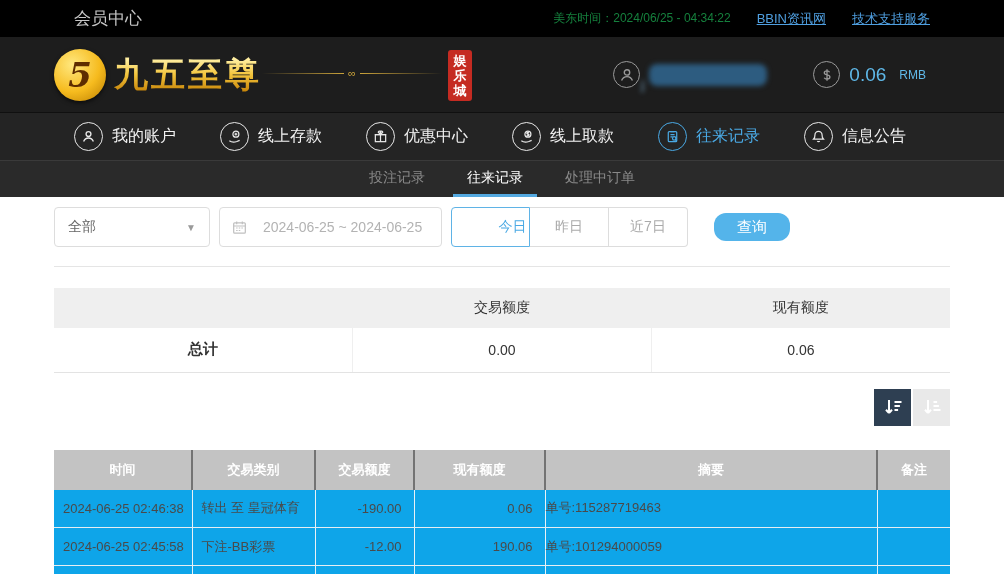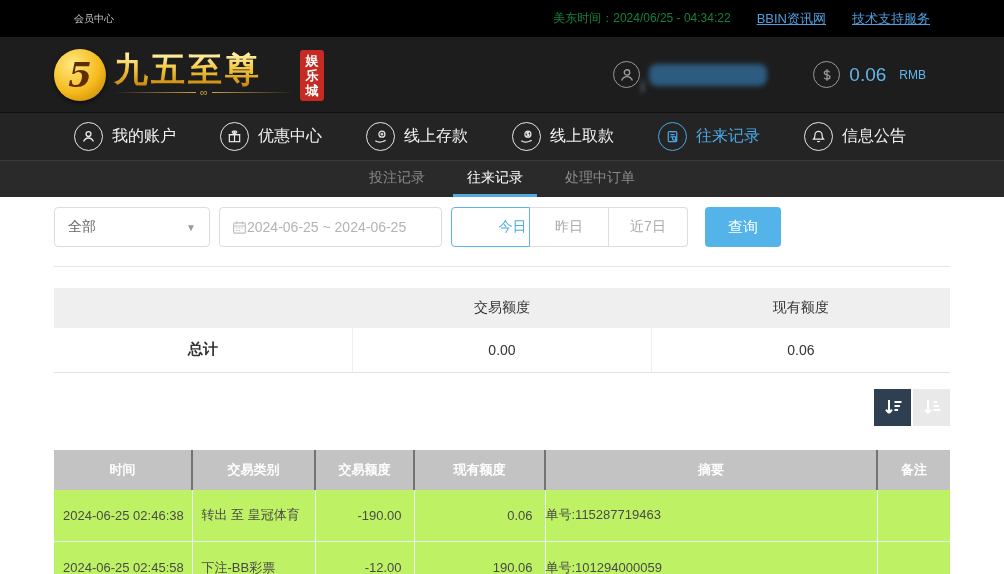--- a/index.html
+++ b/index.html
@@ -3,35 +3,35 @@
 <meta charset="utf-8">
 <style>
   * { margin:0; padding:0; box-sizing:border-box; }
   html,body { width:1004px; height:574px; overflow:hidden; background:#fff;
     font-family:"Liberation Sans","DejaVu Sans",sans-serif; }
   .container { width:896px; margin:0 auto; }
 
   
   .topbar { height:37px; background:#000; }
   .topbar .container { height:100%; display:flex; align-items:center; justify-content:space-between; padding:0 20px; }
-  .topbar-left { color:#c6c6c6; font-size:10px; }
+  .topbar-left { color:#c6c6c6; font-size:17px; }
   .topbar-right { display:flex; align-items:center; gap:26px; }
   .us-time { color:#15803d; font-size:12px; }
   .toplink { color:#4f9fe0; font-size:13px; text-decoration:underline; cursor:pointer; }
 
   
   .logoband { height:75px; background:#1d1d1d; }
   .logoband .container { height:100%; display:flex; align-items:center; justify-content:space-between; }
   .logo { display:flex; align-items:center; position:relative; cursor:pointer; }
   .logo-circle { width:52px; height:52px; border-radius:50%;
     background:radial-gradient(circle at 35% 30%, #ffe87f, #f6bb1e 55%, #b97c00);
     display:flex; align-items:center; justify-content:center;
     font-family:"DejaVu Serif",serif; font-style:italic; font-weight:bold; font-size:34px; color:#5e2d00;
     box-shadow:0 2px 4px rgba(0,0,0,.6); }
-  .logo-text-wrap { margin-left:8px; display:flex; flex-direction:column; align-items:flex-start; }
+  .logo-text-wrap { margin-left:8px; display:flex; flex-direction:row; align-items:center; }
   .logo-title { font-family:"DejaVu Serif",serif; font-weight:bold; font-size:34px; letter-spacing:3px;
     background:linear-gradient(180deg,#ffeea0 10%,#f3c53d 50%,#c8860a 95%);
     -webkit-background-clip:text; background-clip:text; color:transparent; line-height:1.1; }
   .logo-flourish { width:180px; height:12px; display:flex; align-items:center; margin-top:-2px; }
   .logo-flourish .fl-line { flex:1; height:1px; background:linear-gradient(90deg,transparent,#caa23a); }
   .logo-flourish .fl-line.r { background:linear-gradient(90deg,#caa23a,transparent); }
   .logo-flourish .fl-mid { color:#caa23a; font-size:11px; padding:0 4px; }
   .logo-badge { width:24px; background:#c52b22; border-radius:3px; color:#fff; font-size:13px; font-weight:bold;
     text-align:center; line-height:15px; padding:3px 0; margin-left:6px; align-self:flex-start; margin-top:2px; }
   .account { display:flex; align-items:center; gap:46px; padding-right:24px; }
@@ -64,51 +64,51 @@
   .subtab.active { color:#fff; border-bottom-color:#54a9e0; }
 
   
   .content { padding-top:10px; }
   .filter-row { display:flex; align-items:center; height:40px; }
   .select-box { width:156px; height:40px; border:1px solid #ddd; border-radius:4px;
     display:flex; align-items:center; justify-content:space-between; padding:0 13px;
     color:#666; font-size:14px; cursor:pointer; }
   .select-caret { color:#9a9a9a; font-size:10px; }
   .date-box { width:223px; height:40px; border:1px solid #ddd; border-radius:4px; margin-left:9px;
-    display:flex; align-items:center; padding:0 12px; gap:0; color:#b3b3b3; font-size:14px; cursor:pointer; }
+    display:flex; align-items:center; padding:0 12px; gap:16px; color:#b3b3b3; font-size:14px; cursor:pointer; }
   .btn-group { display:flex; margin-left:9px; }
   .seg-btn { width:79px; height:40px; background:#fff; border:1px solid #ddd; border-left-width:0;
     color:#aaa; font-size:14px; display:flex; align-items:center; justify-content:center; cursor:pointer; }
   .seg-btn:first-child { border-left-width:1px; border-radius:4px 0 0 4px;padding-left:44px; }
   .seg-btn:last-child { border-radius:0 4px 4px 0; }
   .seg-btn.active { border:1px solid #5fb3e6; color:#4aa9e4; position:relative; z-index:1; }
-  .query-btn { width:76px; height:40px; background:#54b4ea; border:none; border-radius:4px;
-    color:#fff; font-size:15px; margin-left:17px; cursor:pointer; }
+  .query-btn { width:76px; height:28px; background:#54b4ea; border:none; border-radius:12px;
+    color:#fff; font-size:15px; margin-left:26px; cursor:pointer; }
   .divider { height:1px; background:#e5e5e5; margin-top:19px; }
 
   
   .summary { margin-top:21px; width:100%; border-collapse:collapse; table-layout:fixed; }
   .summary thead td { background:#efefef; height:40px; text-align:center; font-size:14px; color:#333; }
   .summary tbody td { height:44px; text-align:center; font-size:14px; color:#333;
     border-bottom:1px solid #e3e3e3; border-left:1px solid #efefef; }
   .summary tbody td:first-child { border-left:none; font-weight:bold; font-size:15px; }
 
   
   .sort-row { display:flex; justify-content:flex-end; margin-top:16px; gap:2px; }
   .sort-btn { width:37px; height:37px; display:flex; align-items:center; justify-content:center; cursor:pointer; }
   .sort-btn.desc { background:#2e3f52; }
   .sort-btn.asc { background:#e9e9e9; }
 
   
   .records { margin-top:24px; width:100%; border-collapse:collapse; table-layout:fixed; }
   .records thead td { background:#c3c3c3; border-left:2px solid #737373; height:40px;
     color:#fff; font-weight:bold; font-size:13px; text-align:center; }
   .records thead td:first-child { border-left:none; }
-  .records tbody td { height:52px; font-size:13px; color:#4a4a4a;
-    border-bottom:1px solid #e6edf2; border-left:1px solid #eaf1f6; background:#bef264; }
+  .records tbody td { height:38px; font-size:13px; color:#4a4a4a;
+    border-bottom:1px solid #e6edf2; border-left:1px solid #eaf1f6; background:#0ea5e9; }
   .records tbody td:first-child { border-left:none; }
   .col-time { width:138px; } .col-type { width:123px; } .col-amt { width:99px; }
   .col-bal { width:131px; } .col-sum { width:332px; } .col-rem { width:73px; }
   .al { text-align:left; padding-left:9px; }
   .ar { text-align:right; padding-right:12px; }
   .asum { text-align:left; padding-left:0; }
 </style>
 </head>
 <body>
 
@@ -169,34 +169,34 @@
         <svg width="15" height="15" viewBox="0 0 16 16" fill="none" stroke-width="1.4">
           <circle cx="8" cy="5.4" r="2.6"></circle>
             <path d="M2.8 13.4c1-2.6 3-3.8 5.2-3.8s4.2 1.2 5.2 3.8"></path>
         </svg>
         </span>
       <span>我的账户</span>
     </div>
     <div class="nav-item">
       <span class="nav-circ">
         <svg width="15" height="15" viewBox="0 0 16 16" fill="none" stroke-width="1.3">
+          <circle cx="9.5" cy="5.5" r="3.2"></circle>
+            <path d="M8 5.5h3M9.5 4v3M2.5 12.5c2 1.5 5 1.8 8 .8l3-1.2"></path>
+        </svg>
+        </span>
+      <span>线上存款</span>
+    </div>
+    <div class="nav-item">
+      <span class="nav-circ">
+        <svg width="15" height="15" viewBox="0 0 16 16" fill="none" stroke-width="1.3">
           <rect x="2.5" y="6" width="11" height="7.5"></rect>
             <path d="M2 6h12M8 6v7.5M8 6 5.6 3.6a1.4 1.4 0 1 1 2.4 1v1.4M8 6l2.4-2.4a1.4 1.4 0 1 0-2.4 1"></path>
         </svg>
         </span>
       <span>优惠中心</span>
-    </div>
-    <div class="nav-item">
-      <span class="nav-circ">
-        <svg width="15" height="15" viewBox="0 0 16 16" fill="none" stroke-width="1.3">
-          <circle cx="9.5" cy="5.5" r="3.2"></circle>
-            <path d="M8 5.5h3M9.5 4v3M2.5 12.5c2 1.5 5 1.8 8 .8l3-1.2"></path>
-        </svg>
-        </span>
-      <span>线上存款</span>
     </div>
     <div class="nav-item">
       <span class="nav-circ">
         <svg width="15" height="15" viewBox="0 0 16 16" fill="none" stroke-width="1.3">
           <circle cx="9.5" cy="5.5" r="3.2"></circle>
             <path d="M10.6 4.2c-.3-.4-.7-.6-1.1-.6-.7 0-1.2.4-1.2.9s.4.8 1.2.9c.8.1 1.3.4 1.3 1 0 .5-.6.9-1.3.9-.5 0-1-.2-1.2-.6M9.5 2.8v5.4M2.5 12.5c2 1.5 5 1.8 8 .8l3-1.2"></path>
         </svg>
         </span>
       <span>线上取款</span>
     </div>

